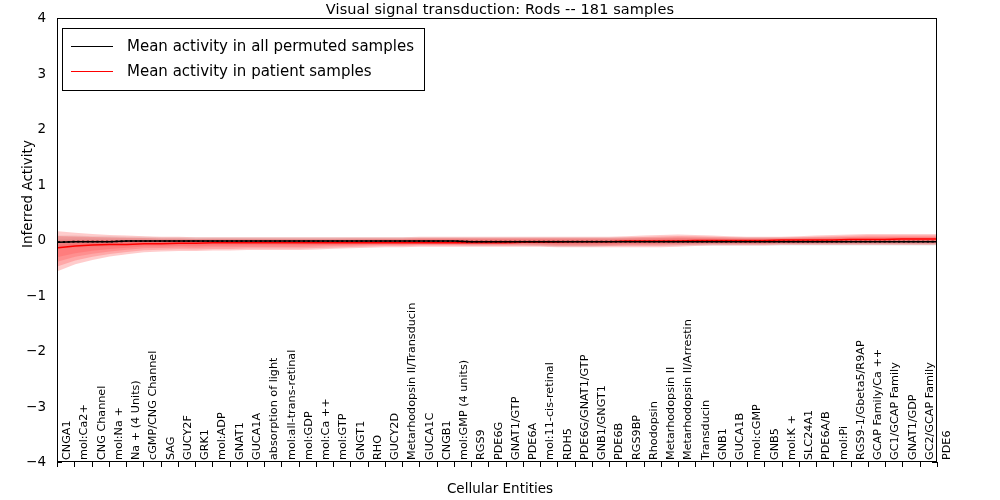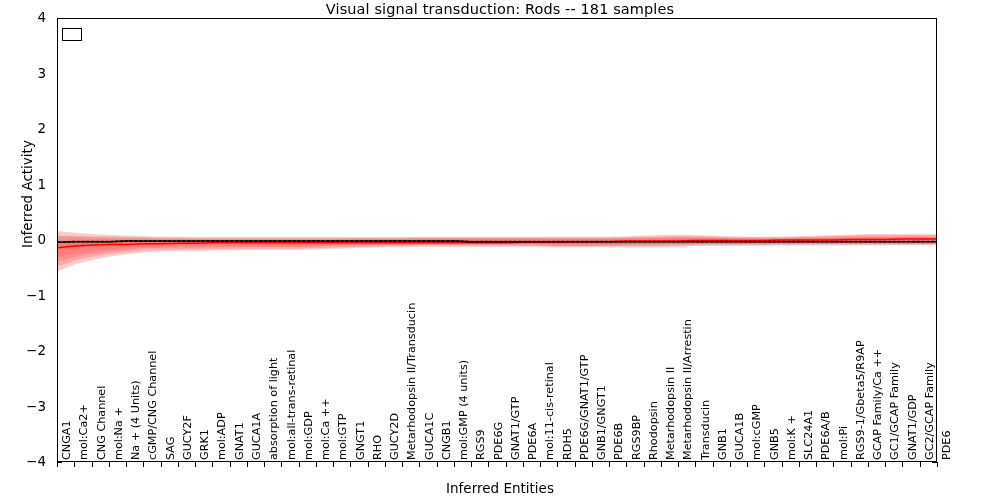--- a/index.html
+++ b/index.html
@@ -225,18 +225,26 @@
       <div class="xtick-label" style="left: 872.18px; top: -2px;">GCAP Family/Ca ++</div>
       <div class="xtick-mark" style="left: 885.235px;"></div>
       <div class="xtick-label" style="left: 889.435px; top: -2px;">GC1/GCAP Family</div>
       <div class="xtick-mark" style="left: 902.49px;"></div>
       <div class="xtick-label" style="left: 906.69px; top: -2px;">GNAT1/GDP</div>
       <div class="xtick-mark" style="left: 919.745px;"></div>
       <div class="xtick-label" style="left: 923.945px; top: -2px;">GC2/GCAP Family</div>
       <div class="xtick-mark" style="left: 937px;"></div>
       <div class="xtick-label" style="left: 941.2px; top: -2px;">PDE6</div>
     </div>
-  <div id="xlabel">Inferred Entities</div>
+  <div id="xlabel">Cellular Entities</div>
 
   <div id="legend">
+    <div class="legend-row">
+      <span class="legend-swatch black"></span>
+      <span class="legend-text">Mean activity in all permuted samples</span>
+    </div>
+    <div class="legend-row">
+      <span class="legend-swatch red"></span>
+      <span class="legend-text">Mean activity in patient samples</span>
+    </div>
   </div>
 
 </div>
 
 </body></html>

